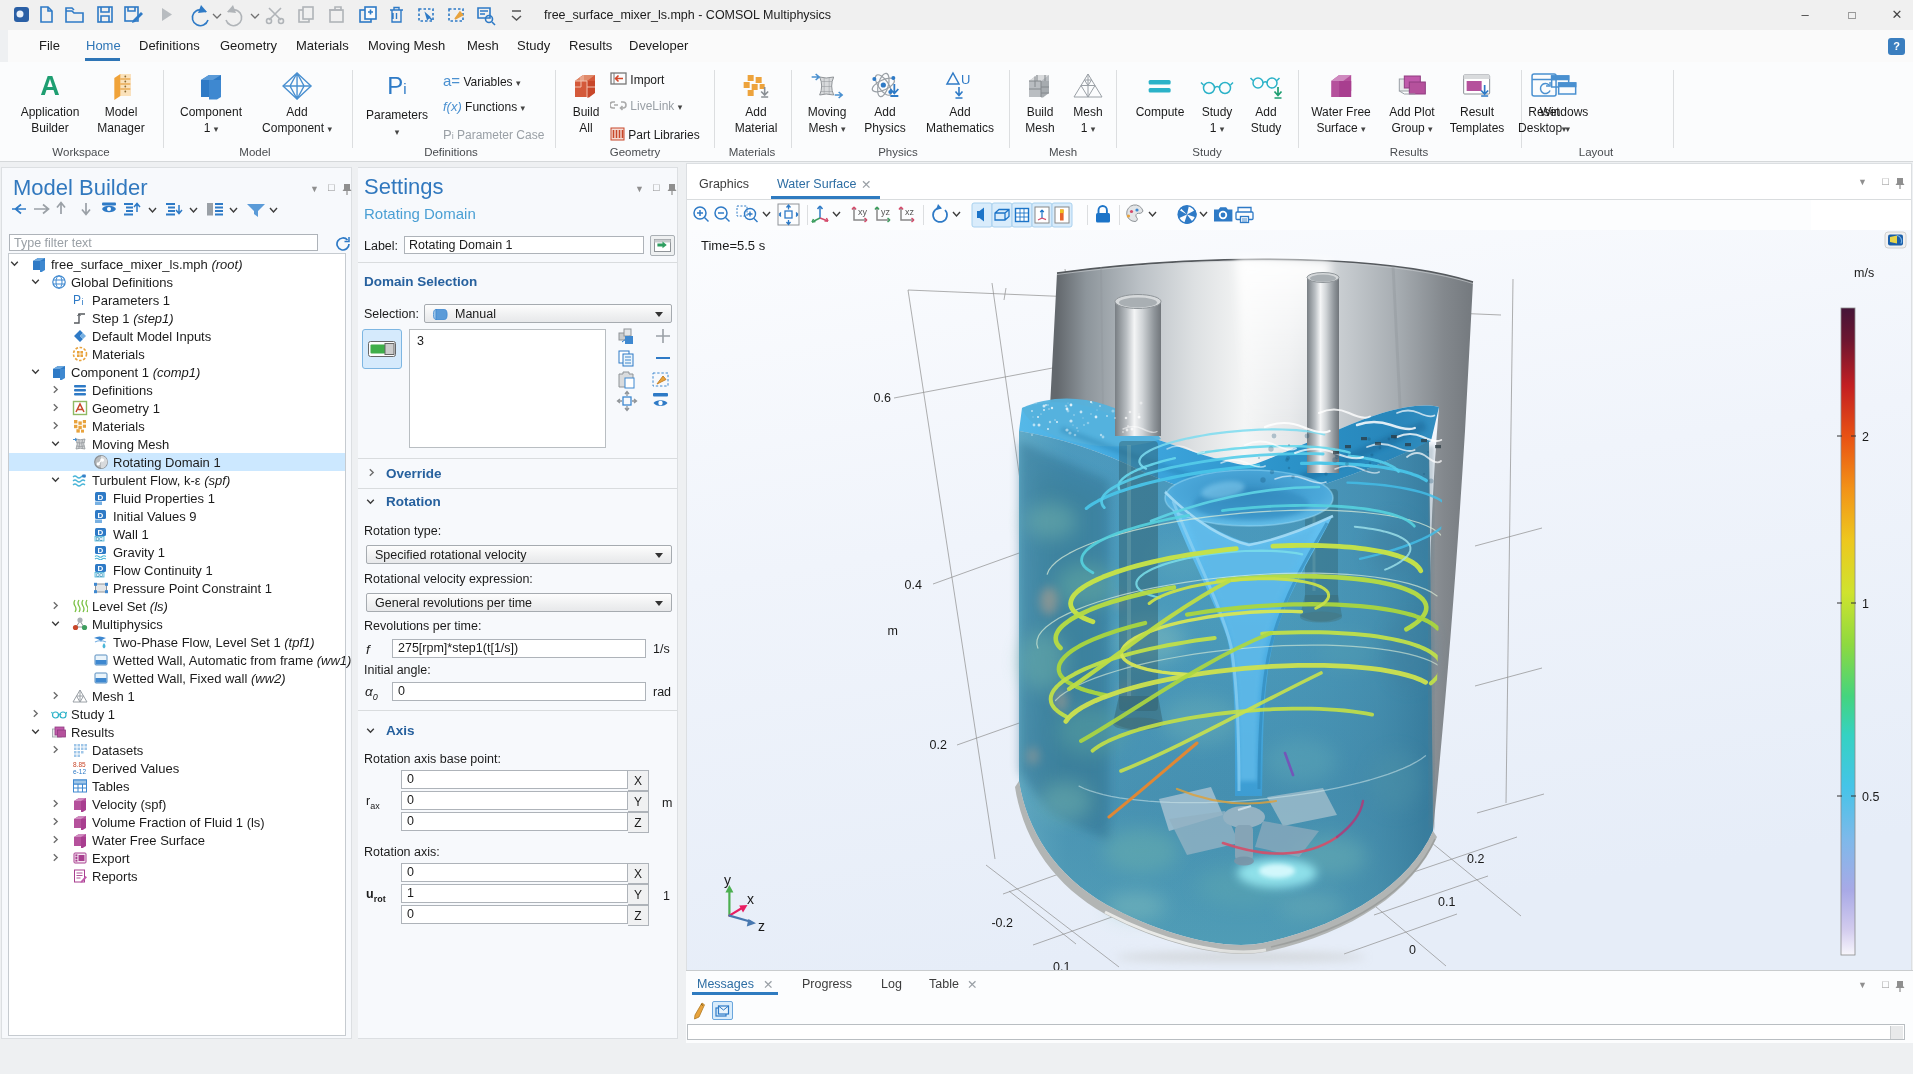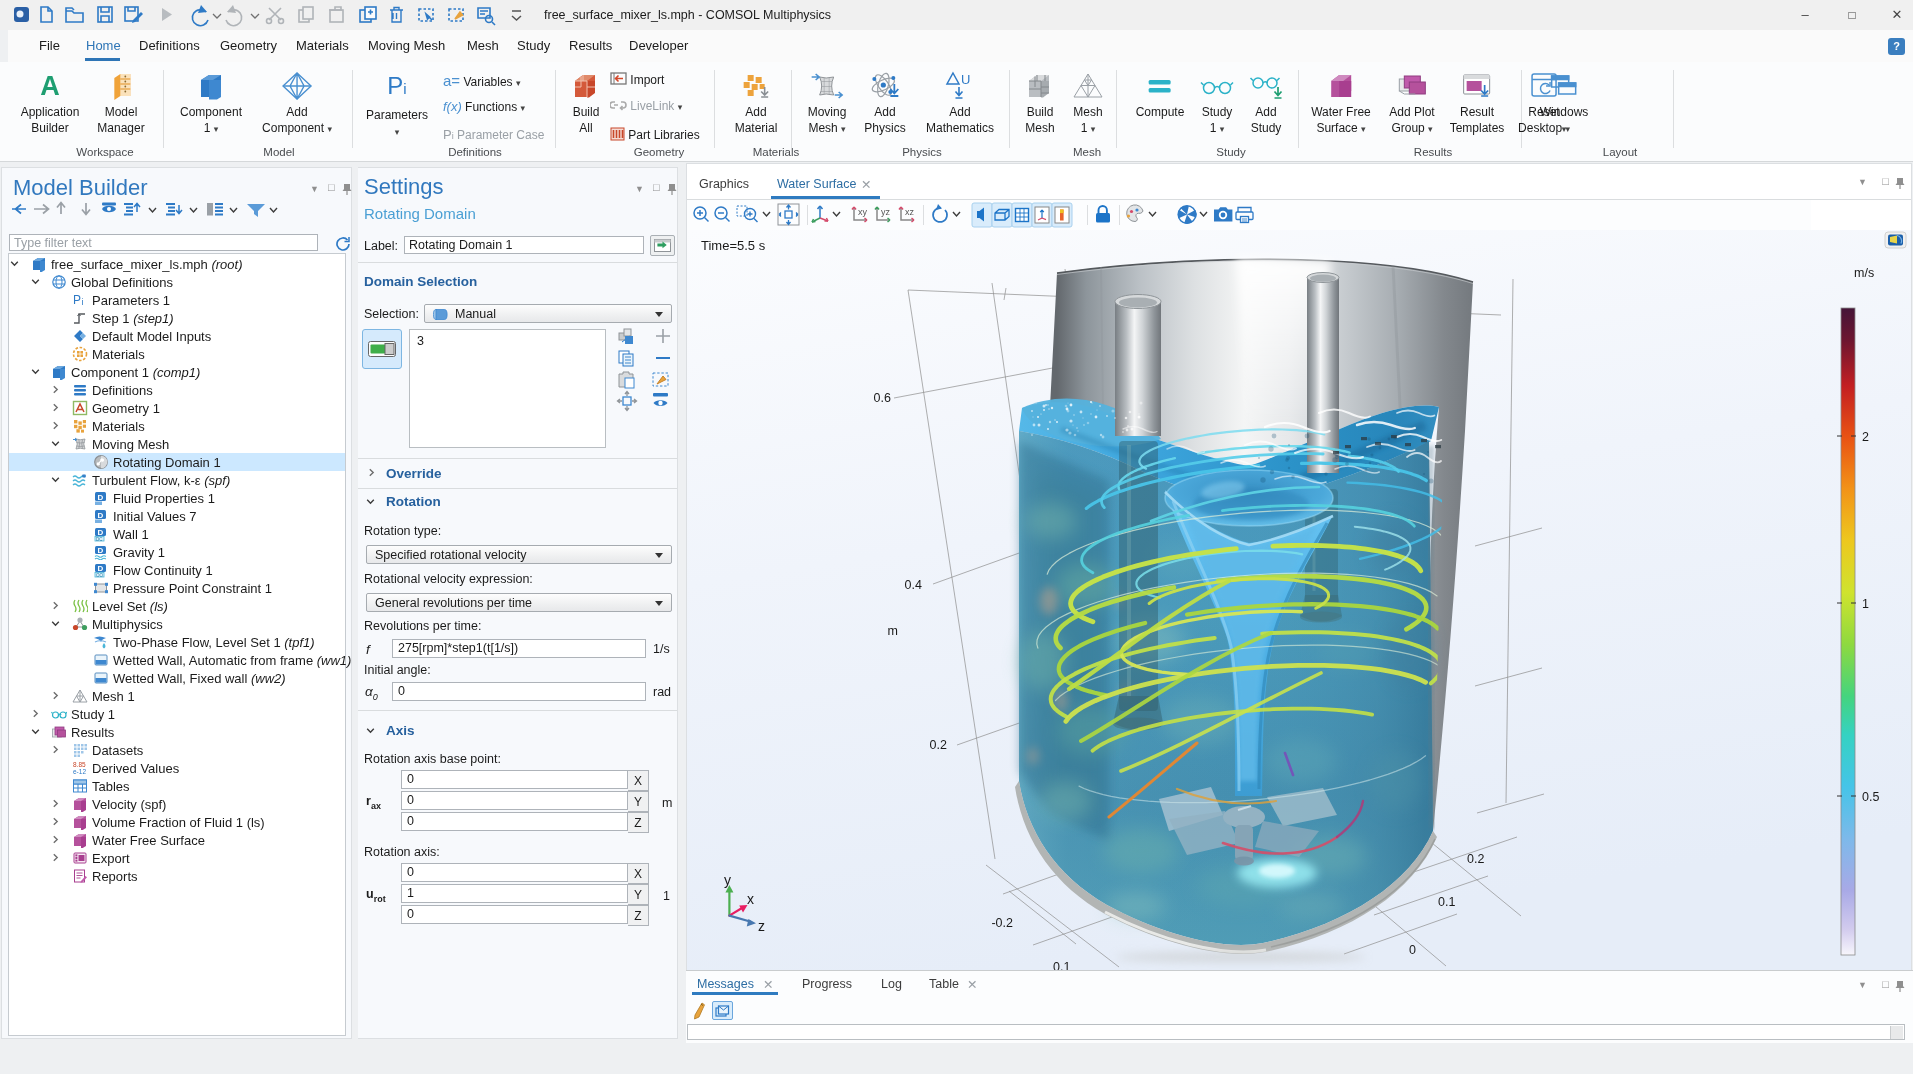--- a/index.html
+++ b/index.html
@@ -14,21 +14,21 @@
 
 #menubar { position:absolute; left:0; top:30px; width:1913px; height:32px; background:#fafafa;margin-left:8px; }
 .mitem { position:absolute; top:8px; font-size:13px; color:#1b1b1b; }
 .mitem.act { color:#2e75b6; }
 #homeul { position:absolute; left:77px; top:28px; width:35px; height:3px; background:#2e75b6; }
 #helpbtn { position:absolute; left:1888px; top:38px; width:17px; height:17px; background:#3a7ebf; color:#fff; border-radius:3px; font-size:11px; font-weight:bold; text-align:center; line-height:17px; }
 
 
 #ribbon { position:absolute; left:0; top:62px; width:1913px; height:100px; background:#fbfcfd; border-bottom:1px solid #d5d8da; }
 .rsep { position:absolute; top:8px; height:78px; width:1px; background:#dcdee0; }
-.rlabel { position:absolute; top:84px; font-size:11.5px; color:#494c50; transform:translateX(-50%);margin-left:24px; }
+.rlabel { position:absolute; top:84px; font-size:11.5px; color:#494c50; transform:translateX(-50%); }
 .rbig { position:absolute; transform:translateX(-50%); text-align:center; font-size:12px; color:#1b1b1b; line-height:15.5px; }
 .rbig .ric { display:block; margin:0 auto 4px auto; }
 .rsmall { position:absolute; font-size:12px; color:#1b1b1b; white-space:nowrap; }
 .rsmall.dis { color:#9aa0a6; }
 .dd { color:#444; font-size:9px; }
 
 
 #leftpanel { position:absolute; left:1px; top:167px; width:351px; height:872px; background:#f7f9fc; border:1px solid #dcdfe2; }
 #settingspanel { position:absolute; left:358px; top:167px; width:320px; height:872px; background:#f7f9fc; border:1px solid #dcdfe2; border-left:none; }
 .ptitle { font-size:22px; color:#3178be; }
@@ -663,21 +663,21 @@
 <div class="trow" style="top:234.5px">
           <svg class="ticon" style="left:84px">
             <use href="#i-fpD" width="16" height="16"></use>
           </svg>
           <span class="tlabel" style="left:104px">Fluid Properties 1</span>
         </div>
 <div class="trow" style="top:252.5px">
           <svg class="ticon" style="left:84px">
             <use href="#i-fpD" width="16" height="16"></use>
           </svg>
-          <span class="tlabel" style="left:104px">Initial Values 7</span>
+          <span class="tlabel" style="left:104px">Initial Values 9</span>
         </div>
 <div class="trow" style="top:270.5px">
           <svg class="ticon" style="left:84px">
             <use href="#i-wallD" width="16" height="16"></use>
           </svg>
           <span class="tlabel" style="left:104px">Wall 1</span>
         </div>
 <div class="trow" style="top:288.5px">
           <svg class="ticon" style="left:84px">
             <use href="#i-gravD" width="16" height="16"></use>
@@ -924,21 +924,21 @@
 <span class="lbl" style="position:absolute;left:6px;top:495px">Initial angle:</span>
 <span class="lbl" style="position:absolute;left:7px;top:516px;font-style:italic;font-size:13.5px">α<sub style="font-size:9px">0</sub></span>
 <div class="fieldbox" style="left:34px;top:514px;width:254px;height:19px">0</div>
 <span class="lbl" style="position:absolute;left:295px;top:517px">rad</span>
 <div class="sepline" style="top:542px"></div>
 <svg class="chev" style="position:absolute;left:8px;top:558px;width:9px;height:9px">
         <use href="#chev-o" width="9" height="9"></use>
       </svg>
 <div class="shead" style="position:absolute;left:28px;top:555px">Axis</div>
 <span class="lbl" style="position:absolute;left:6px;top:584px">Rotation axis base point:</span>
-<span class="lbl" style="position:absolute;left:8px;top:626px;font-weight:bold">r<sub style="font-size:9px">ax</sub></span>
+<span class="lbl" style="position:absolute;left:8px;top:626px;font-weight:normal">r<sub style="font-size:9px">ax</sub></span>
 <div class="fieldbox" style="left:43px;top:602px;width:227px;height:19px">0</div>
       <div class="suffix" style="left:270px;top:602px;width:21px;height:21px;line-height:20px">X</div>
 <div class="fieldbox" style="left:43px;top:623px;width:227px;height:19px">0</div>
       <div class="suffix" style="left:270px;top:623px;width:21px;height:21px;line-height:20px">Y</div>
 <div class="fieldbox" style="left:43px;top:644px;width:227px;height:19px">0</div>
       <div class="suffix" style="left:270px;top:644px;width:21px;height:21px;line-height:20px">Z</div>
 <span class="lbl" style="position:absolute;left:304px;top:628px">m</span>
 <span class="lbl" style="position:absolute;left:6px;top:677px">Rotation axis:</span>
 <span class="lbl" style="position:absolute;left:8px;top:719px;font-weight:bold">u<sub style="font-size:9px">rot</sub></span>
 <div class="fieldbox" style="left:43px;top:695px;width:227px;height:19px">0</div>

